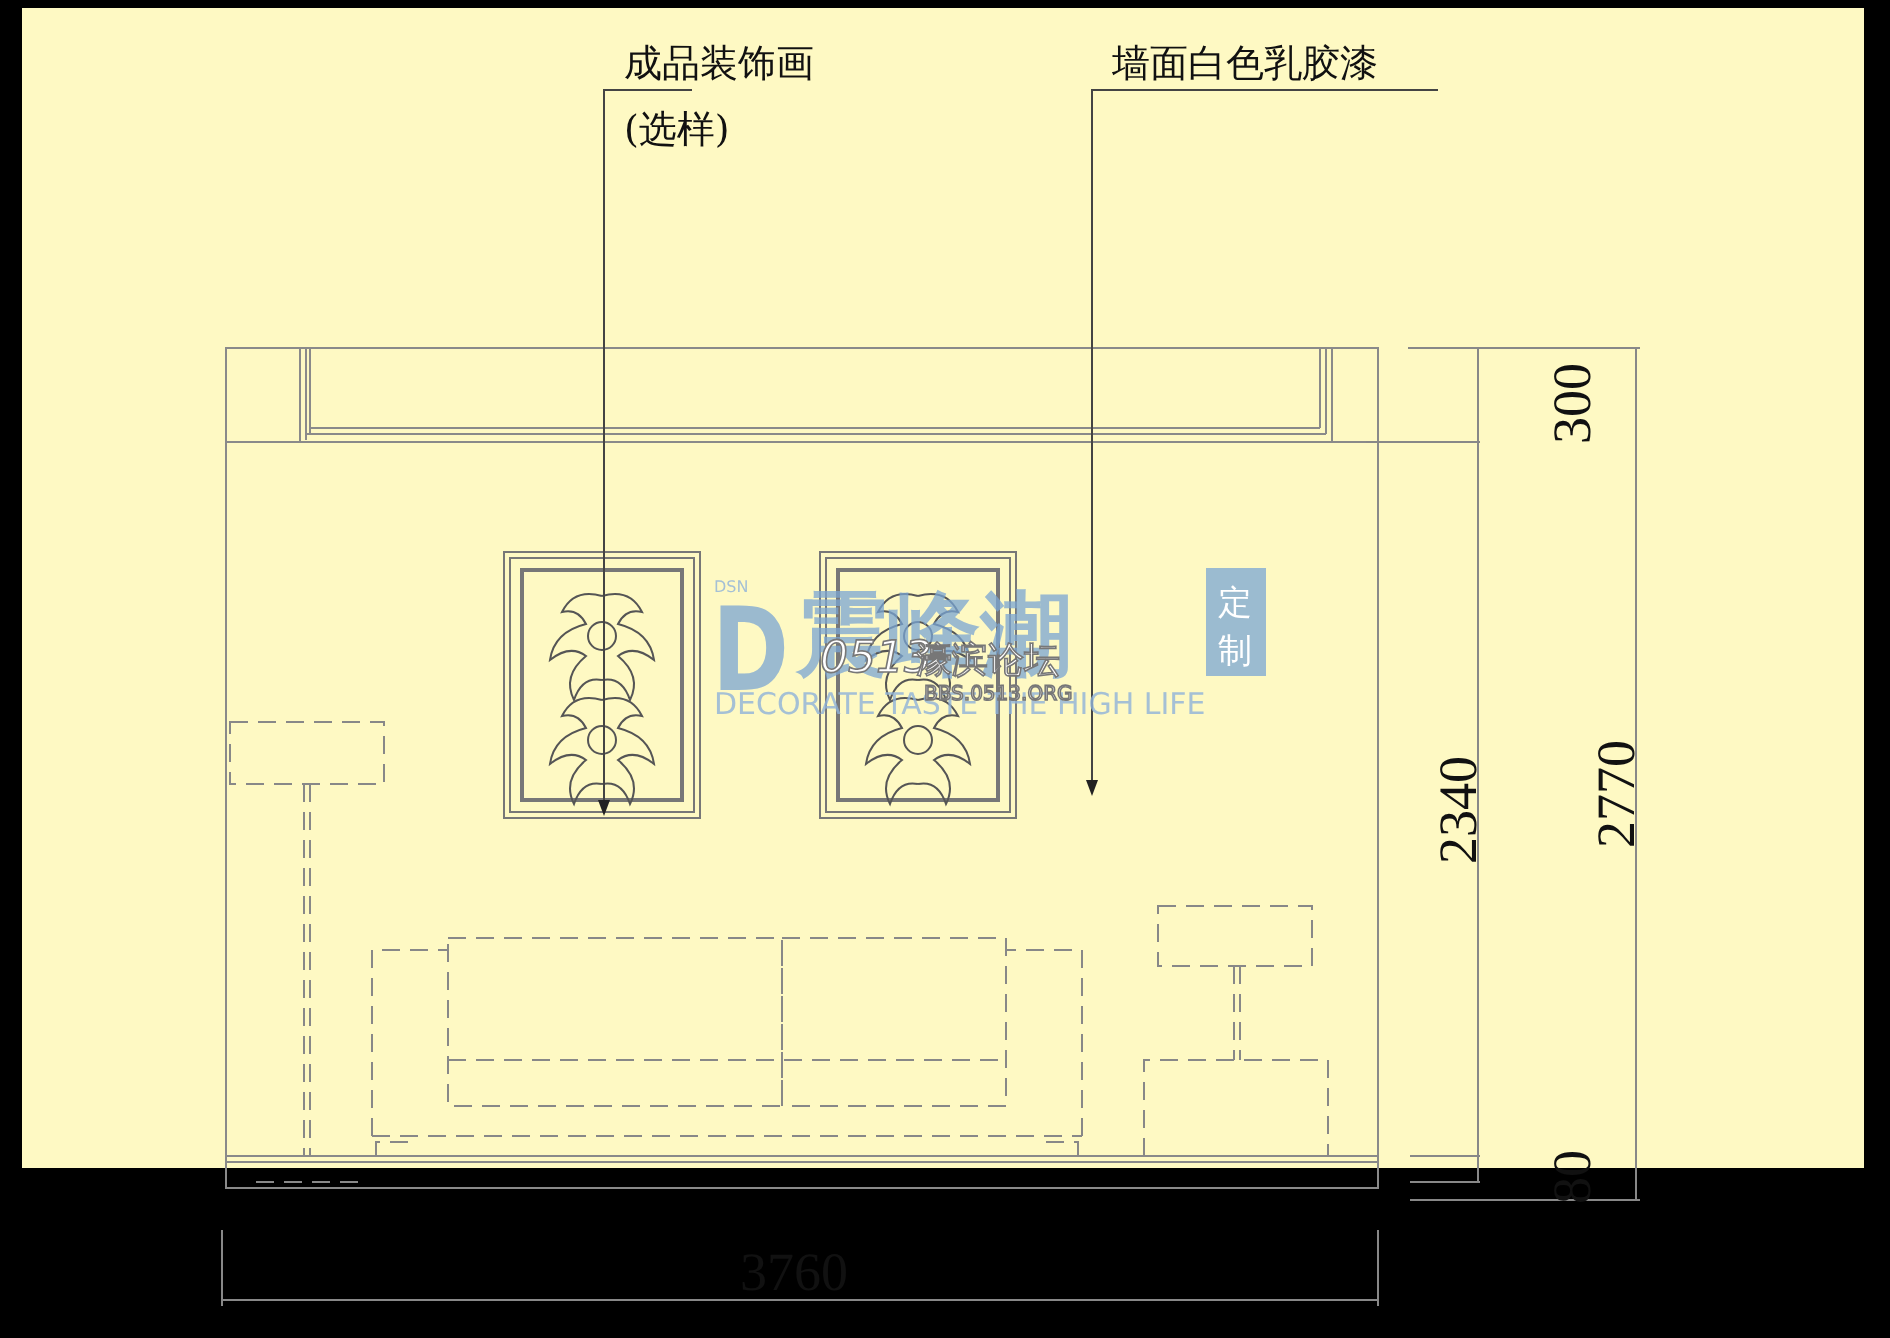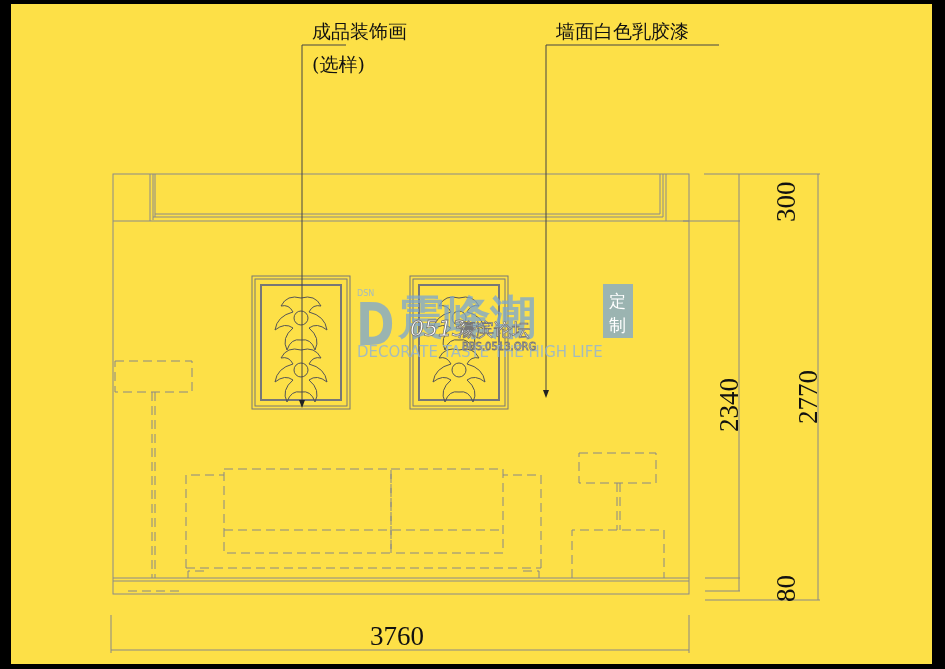--- a/index.html
+++ b/index.html
@@ -1,22 +1,22 @@
 <!DOCTYPE html>
 <html><head>
   <meta charset="utf-8">
   <style>
     html, body { margin: 0; padding: 0; }
     body {
       width: 945px; height: 669px; background: #000; overflow: hidden;
       position: relative;
     }
     .sheet {
-      position: absolute; left: 11px; top: 4px; width: 921px; height: 660px;
-      background: #fde047;
+      position: absolute; left: 11px; top: 4px; width: 921px; height: 580px;
+      background: #fef9c3;
     }
     svg { position: absolute; left: 0; top: 0; }
     .label {
       font-family: "DejaVu Serif", "Liberation Serif", serif;
       font-size: 19px; fill: #111;
     }
     .dim {
       font-family: "Liberation Serif", "DejaVu Serif", serif;
       font-size: 27px; fill: #111;
     }

